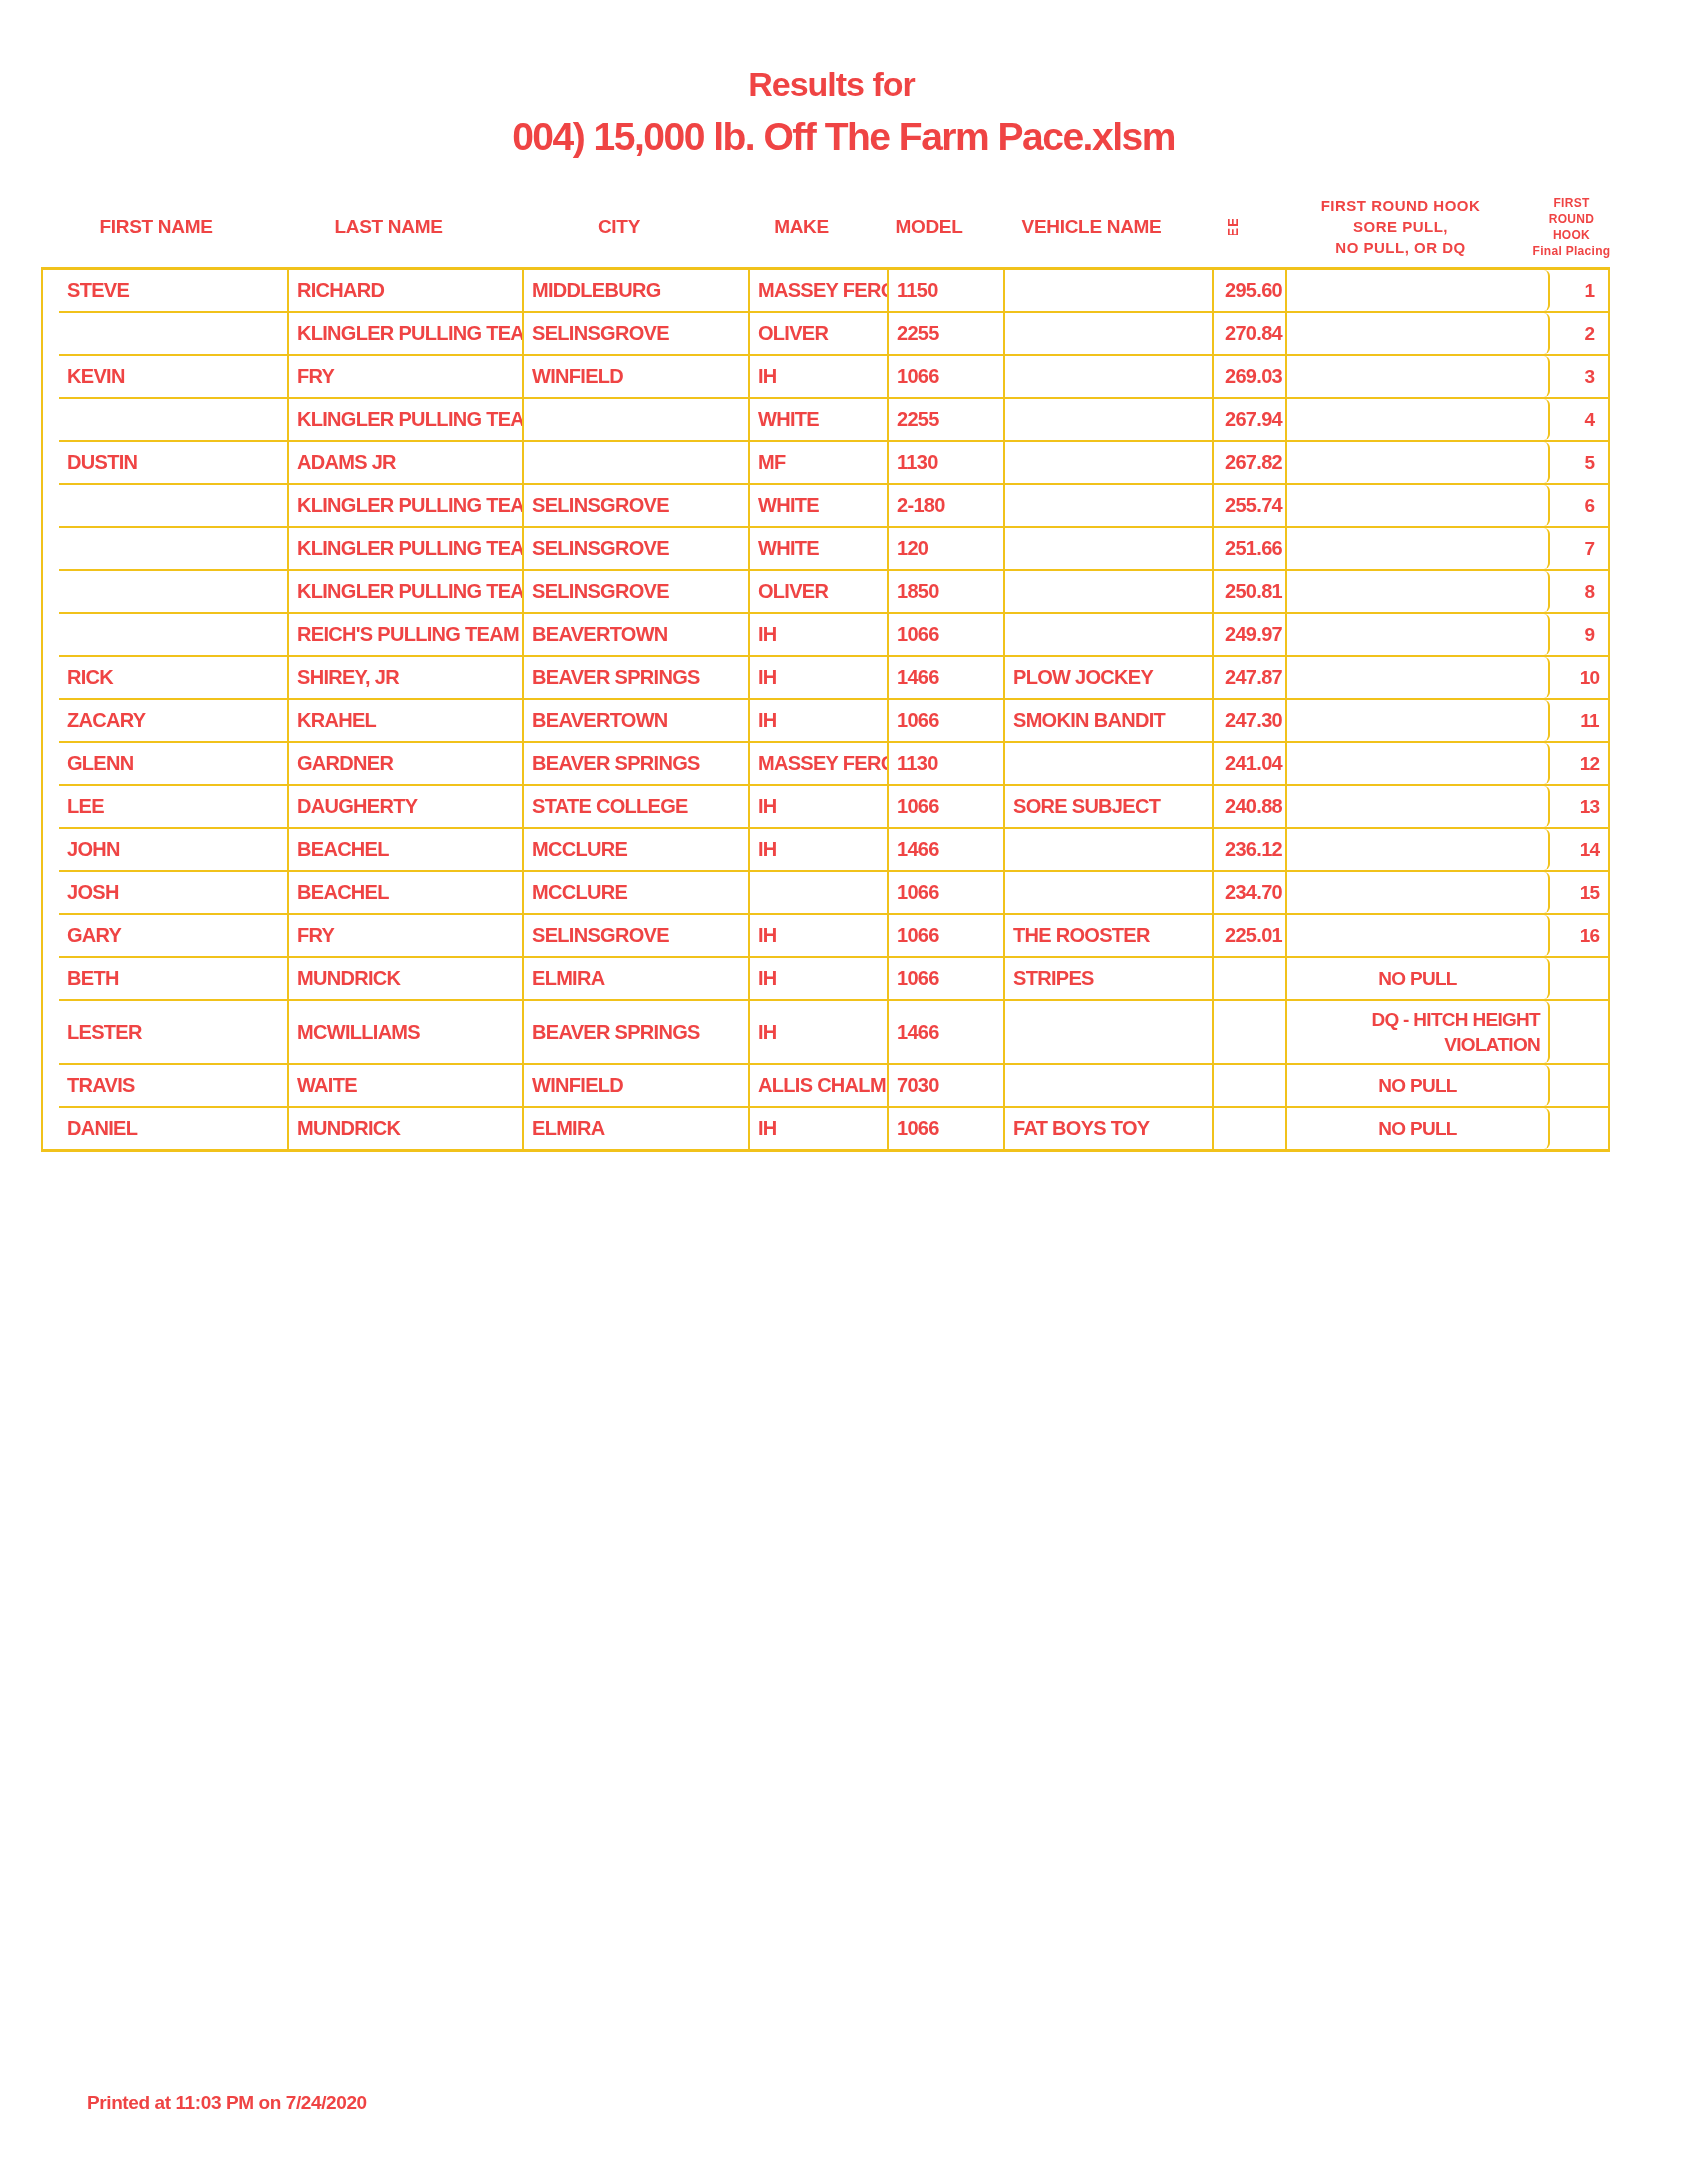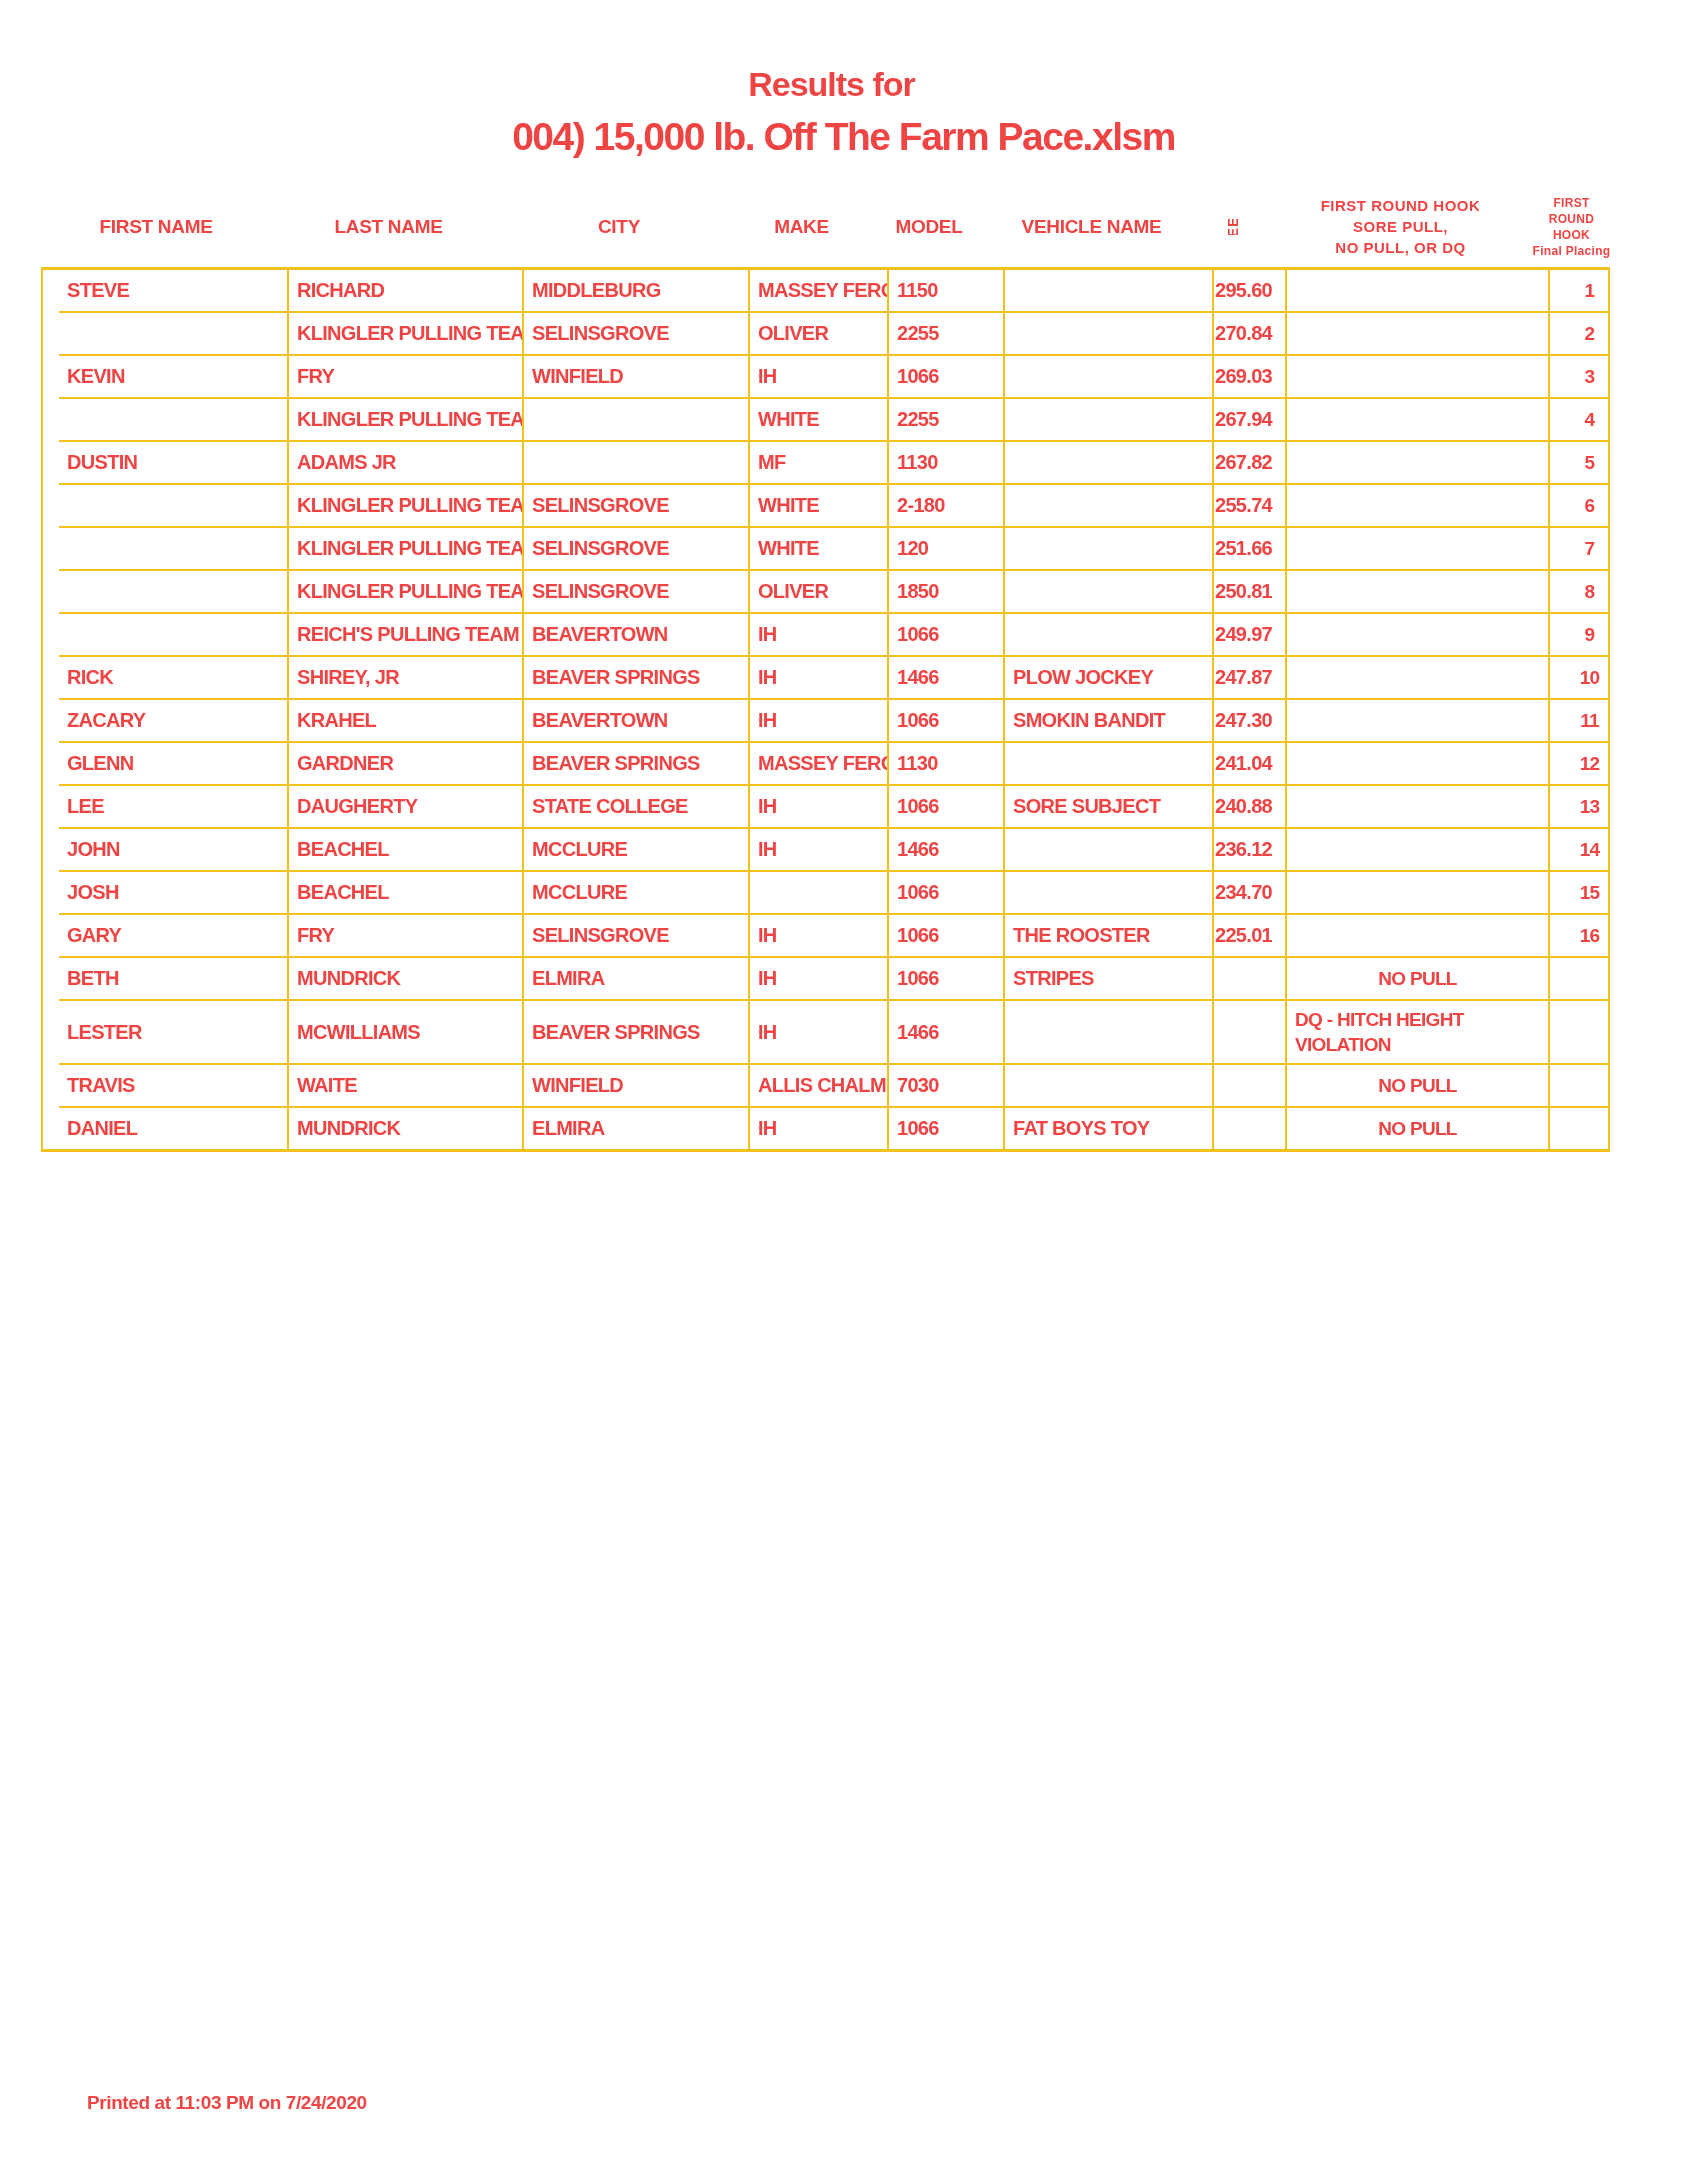--- a/index.html
+++ b/index.html
@@ -45,24 +45,24 @@
   .trow { height:41px; }
   .trow:nth-child(18) { height:62px; }
   .tcell {
     border-right:2px solid var(--grid-color,#F1C21B);
     display:flex; align-items:center;
     padding-left:8px;
     font-size:20px; letter-spacing:-0.7px;
     white-space:nowrap; overflow:hidden;
   }
   .tcell.c8 { border-right:none; }
-  .tcell.c6 { justify-content:flex-end; padding-left:2px; padding-right:13px; }
+  .tcell.c6 { justify-content:flex-end; padding-left:2px; padding-right:3px; }
   .tcell.c7 {
-    justify-content:center; text-align:left;
-    padding:0 8px; font-size:19px; white-space:normal; line-height:25px;
+    justify-content:center; text-align:right;
+    padding:0 8px; font-size:19px; white-space:normal; line-height:25px;border-radius:6px;
   }
   .tcell.c8 { justify-content:center; padding:0; font-size:19px; }
   
   .footer1 {
     position:absolute; left:40px; top:2063px;
     font-size:19px; letter-spacing:-0.4px; white-space:nowrap;
   }
   .footer2 {
     position:absolute; left:40px; top:2092px;
     font-size:19px; letter-spacing:-0.4px; white-space:nowrap;margin-left:47px;

